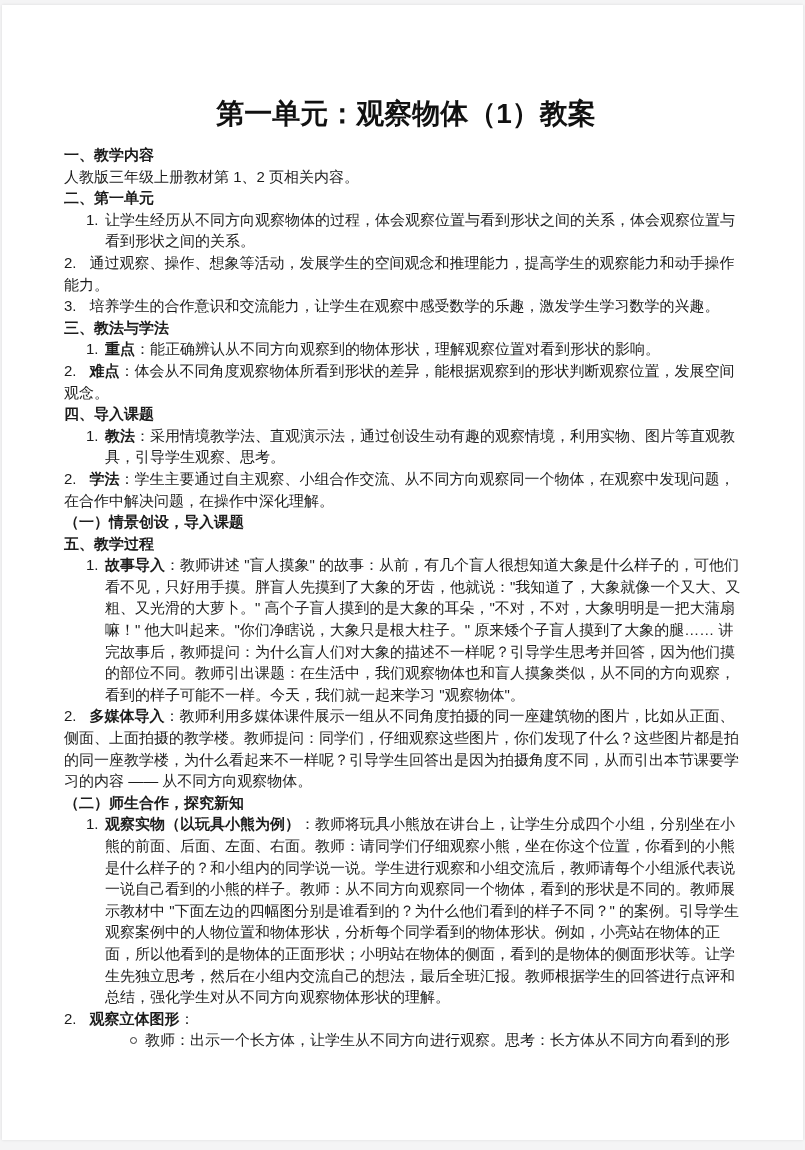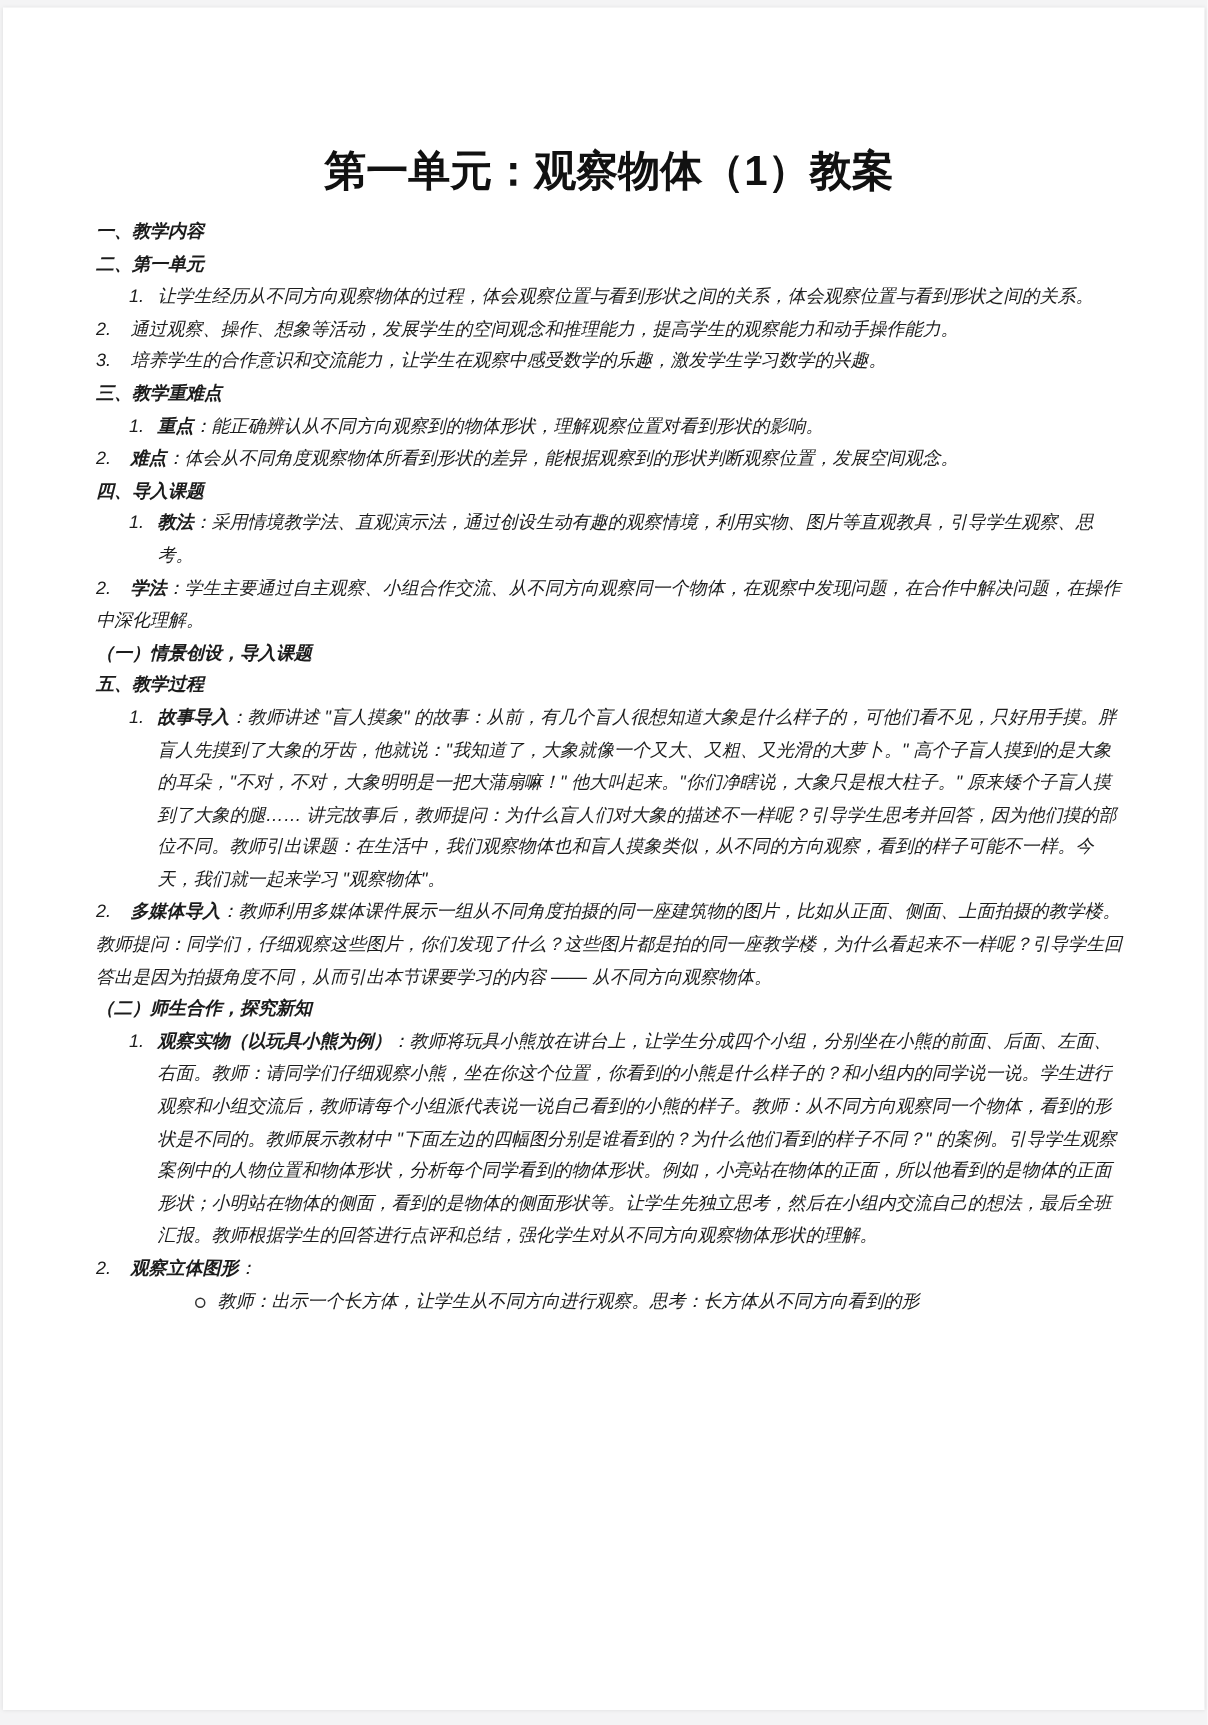--- a/index.html
+++ b/index.html
@@ -14,21 +14,21 @@
     width:801px;height:1135px;background:#ffffff;
     box-sizing:border-box;padding:90px 55px 0 62px;
     box-shadow:0 0 3px rgba(0,0,0,.10);
     overflow:hidden;
   }
   .doc-title{
     margin:0 0 11px 0;
     font-size:28px;line-height:38px;font-weight:700;
     text-align:center;color:#111;
   }
-  .doc-body{font-size:12px;line-height:21.6px;color:#1c1c1c;font-style:italic;}
+  .doc-body{font-size:15px;line-height:21.6px;color:#1c1c1c;}
   .doc-body p{margin:0;}
   .h{font-weight:700;}
   .lead{font-weight:700;}
   .li-nested{position:relative;padding-left:41px;}
   .li-nested .num{position:absolute;left:22px;top:0;}
   .li-flat .num{display:inline-block;margin-right:13px;}
   .sub-bullet{position:relative;padding-left:81px;}
   .dot{
     position:absolute;left:66px;top:8px;
     width:5px;height:5px;border:1px solid #333;border-radius:50%;
@@ -39,30 +39,31 @@
 
 <div class="canvas">
   <div class="page">
 
     <h1 class="doc-title">第一单元：观察物体（1）教案</h1>
 
     <div class="doc-body">
 
       <p class="h">一、教学内容</p>
 
+      <p>人教版三年级上册教材第 1、2 页相关内容。</p>
 
       <p class="h">二、第一单元</p>
 
       <p class="li-nested"><span class="num">1.</span><span>让学生经历从不同方向观察物体的过程，体会观察位置与看到形状之间的关系，体会观察位置与看到形状之间的关系。</span></p>
 
       <p class="li-flat"><span class="num">2.</span><span>通过观察、操作、想象等活动，发展学生的空间观念和推理能力，提高学生的观察能力和动手操作能力。</span></p>
 
       <p class="li-flat"><span class="num">3.</span><span>培养学生的合作意识和交流能力，让学生在观察中感受数学的乐趣，激发学生学习数学的兴趣。</span></p>
 
-      <p class="h">三、教学重难点</p>
+      <p class="h">三、教法与学法</p>
 
       <p class="li-nested"><span class="num">1.</span><span class="lead">重点</span><span>：</span><span>能正确辨认从不同方向观察到的物体形状，理解观察位置对看到形状的影响。</span></p>
 
       <p class="li-flat"><span class="num">2.</span><span class="lead">难点</span><span>：</span><span>体会从不同角度观察物体所看到形状的差异，能根据观察到的形状判断观察位置，发展空间观念。</span></p>
 
       <p class="h">四、导入课题</p>
 
       <p class="li-nested"><span class="num">1.</span><span class="lead">教法</span><span>：</span><span>采用情境教学法、直观演示法，通过创设生动有趣的观察情境，利用实物、图片等直观教具，引导学生观察、思考。</span></p>
 
       <p class="li-flat"><span class="num">2.</span><span class="lead">学法</span><span>：</span><span>学生主要通过自主观察、小组合作交流、从不同方向观察同一个物体，在观察中发现问题，在合作中解决问题，在操作中深化理解。</span></p>

